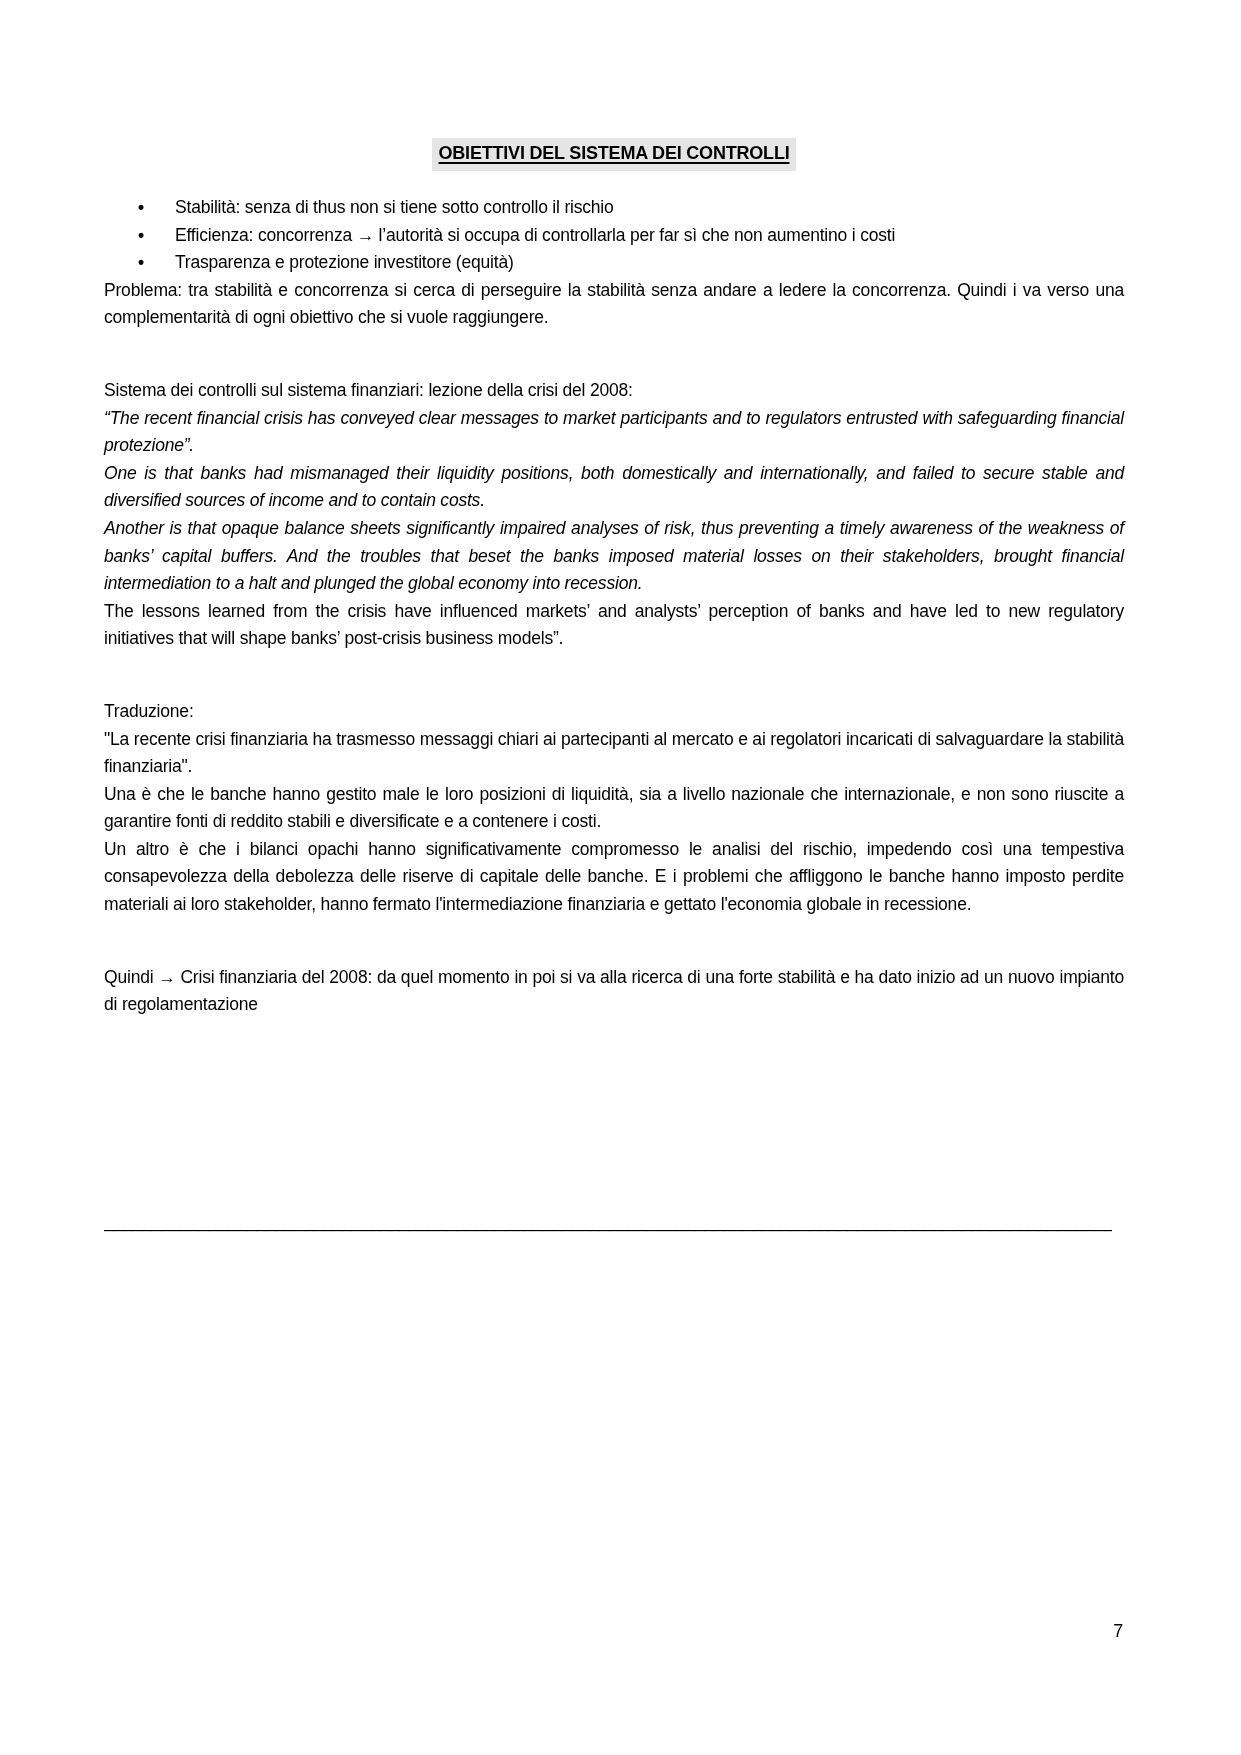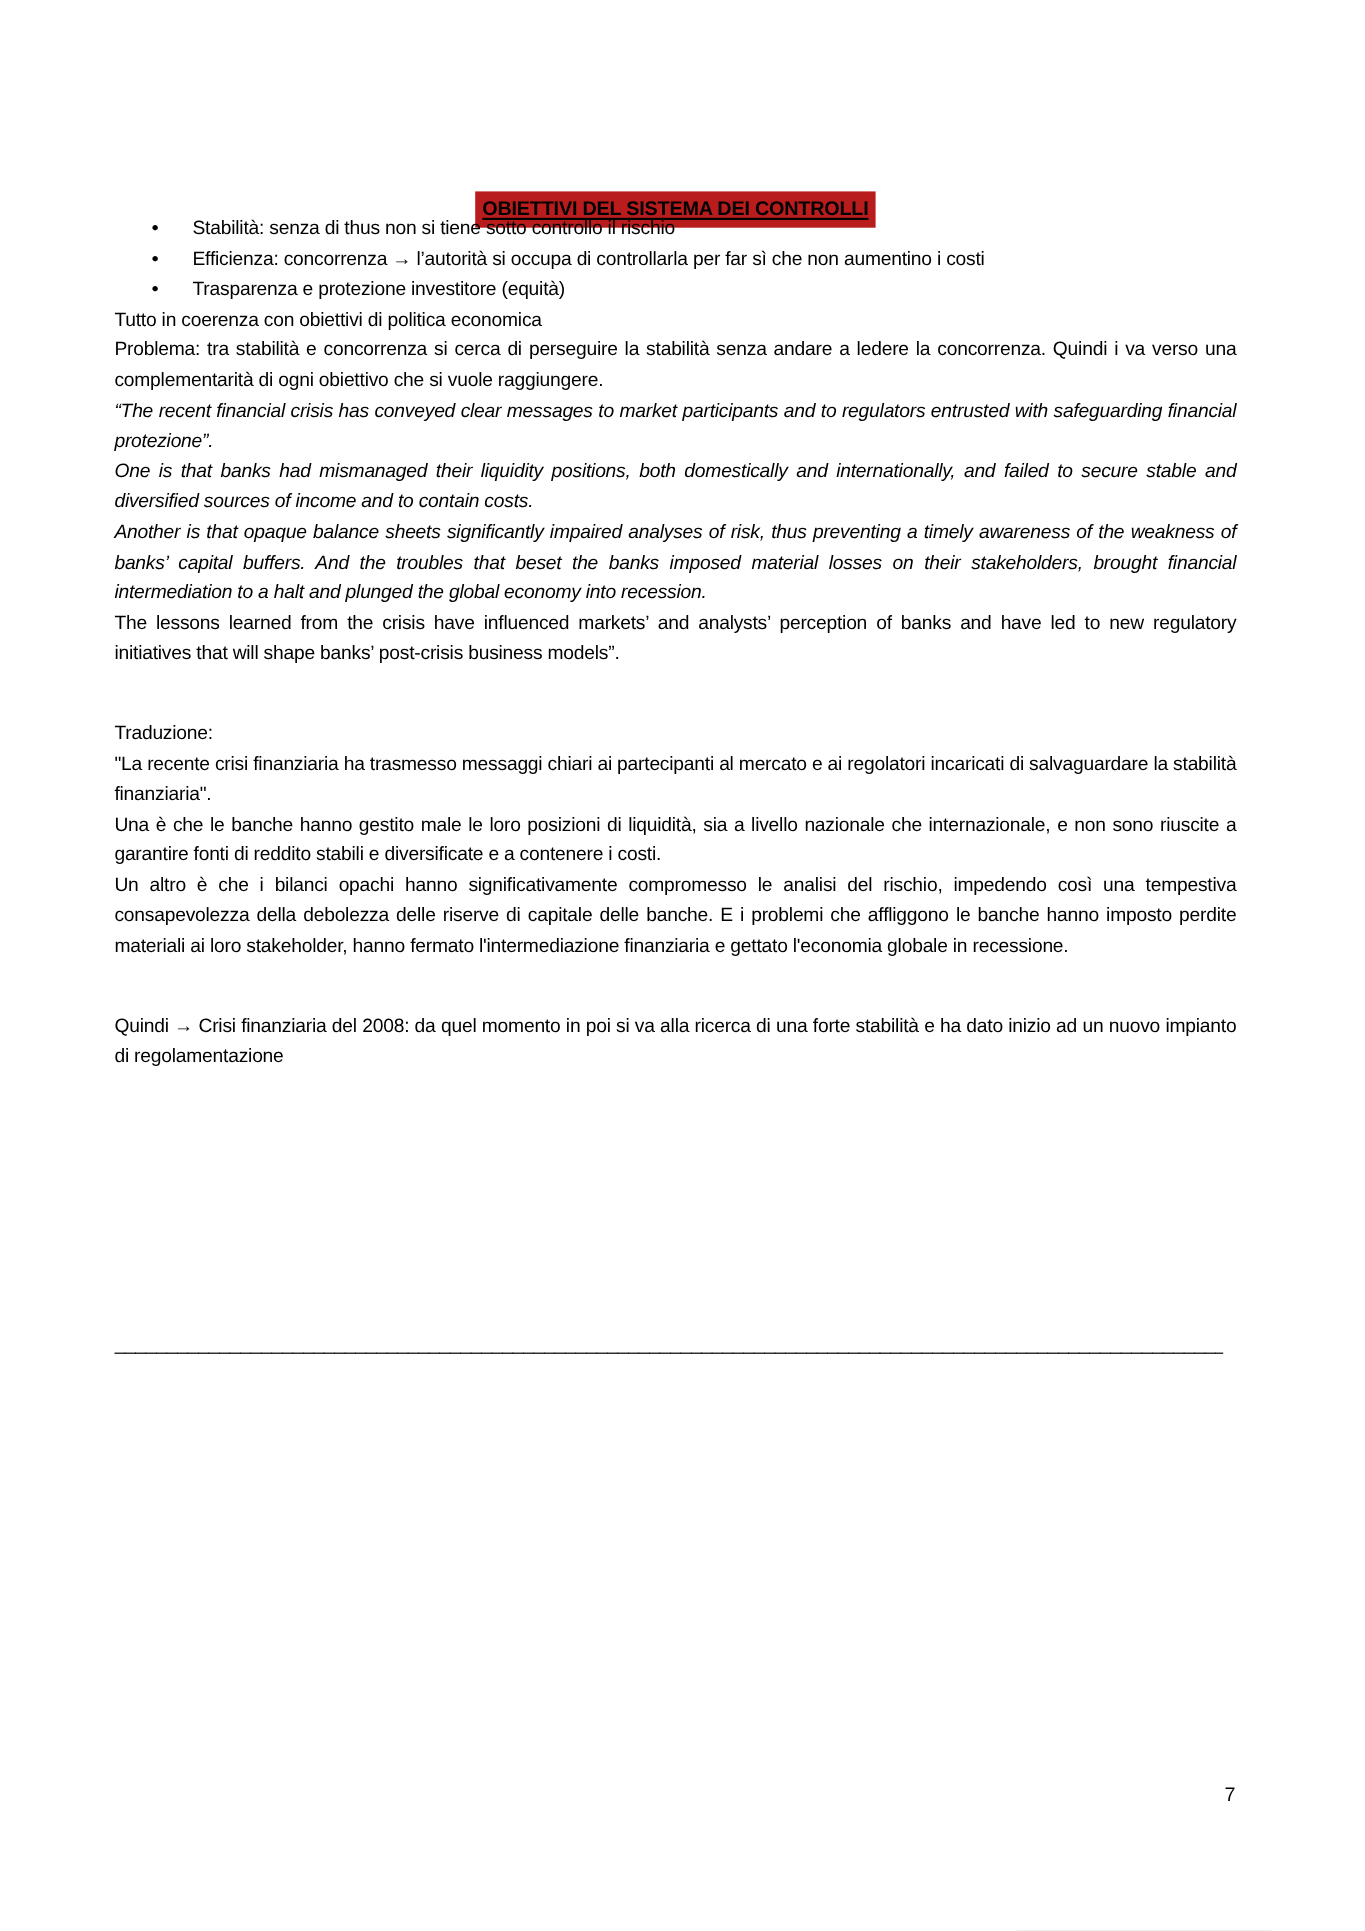--- a/index.html
+++ b/index.html
@@ -81,32 +81,32 @@
     right: 118px;
     font-size: 18px;
   }
 </style>
 </head>
 <body>
 
 <div class="page" style="background: rgb(255, 255, 255); color: rgb(0, 0, 0);">
 
   <div class="title-row">
-    <span class="title-highlight" style="background: #b91c1c; margin-top: 36px;">OBIETTIVI DEL SISTEMA DEI CONTROLLI</span>
+    <span class="title-highlight" style="background: #e5e5e5;">OBIETTIVI DEL SISTEMA DEI CONTROLLI</span>
   </div>
 
   <div class="body-col">
     <ul class="objectives">
         <li><span class="marker">•</span><span class="b">Stabilità</span><span>: senza di thus non si tiene sotto controllo il rischio</span></li>
         <li><span class="marker">•</span><span class="b">Efficienza</span><span>: concorrenza → l’autorità si occupa di controllarla per far sì che non aumentino i costi</span></li>
         <li><span class="marker">•</span><span class="b">Trasparenza e protezione investitore</span><span> (equità)</span></li>
       </ul>
     <div>
-        <p class="para"><span>Tutto in coerenza con </span><span class="b">obiettivi di politica economica</span></p>
         <p class="para"><span class="b">Problema</span><span>: tra stabilità e concorrenza si cerca di </span><span class="b">perseguire la stabilità</span><span> senza andare a ledere la concorrenza. Quindi i va verso una </span><span class="b">complementarità</span><span> di ogni obiettivo che si vuole raggiungere.</span></p>
+        <p class="para gap"><span class="b">Sistema dei controlli sul sistema finanziari: lezione della crisi del 2008:</span></p>
         <p class="para"><span class="b i">“The recent financial crisis has conveyed clear messages to market participants and to regulators entrusted with safeguarding financial protezione”.</span></p>
         <p class="para"><span class="b i">One is that banks had mismanaged their liquidity positions, </span><span class="i">both domestically and internationally, and failed to secure stable and diversified sources of income and to contain costs.</span></p>
         <p class="para"><span class="b i">Another is that opaque balance sheets significantly impaired analyses of risk</span><span class="i">, thus preventing a timely awareness of the weakness of banks’ capital buffers. And the troubles that beset the banks imposed material losses on their stakeholders, brought financial intermediation to a halt and plunged the global economy into recession.</span></p>
         <p class="para"><span class="b">The lessons learned from the crisis have influenced markets’ and analysts’ perception of banks and have led to new regulatory initiatives that will shape banks’ post-crisis business models”.</span></p>
         <p class="para gap"><span class="b">Traduzione:</span></p>
         <p class="para"><span class="b">"La recente crisi finanziaria ha trasmesso messaggi chiari ai partecipanti al mercato e ai regolatori incaricati di salvaguardare la stabilità finanziaria".</span></p>
         <p class="para"><span class="b">Una è che le banche hanno gestito male le loro posizioni di liquidità</span><span>, sia a livello nazionale che internazionale, e non sono riuscite a garantire fonti di reddito stabili e diversificate e a contenere i costi.</span></p>
         <p class="para"><span class="b">Un altro è che i bilanci opachi hanno significativamente compromesso le analisi del rischio</span><span>, impedendo così una tempestiva consapevolezza della debolezza delle riserve di capitale delle banche. E i problemi che affliggono le banche hanno imposto perdite materiali ai loro stakeholder, hanno fermato l'intermediazione finanziaria e gettato l'economia globale in recessione.</span></p>
         <p class="para gap"><span class="b">Quindi</span><span> → </span><span class="b">Crisi finanziaria</span><span> del 2008: da quel momento in poi si va alla ricerca di una </span><span class="b">forte stabilità</span><span> e ha dato inizio ad un </span><span class="b">nuovo impianto di regolamentazione</span></p>
       </div>

